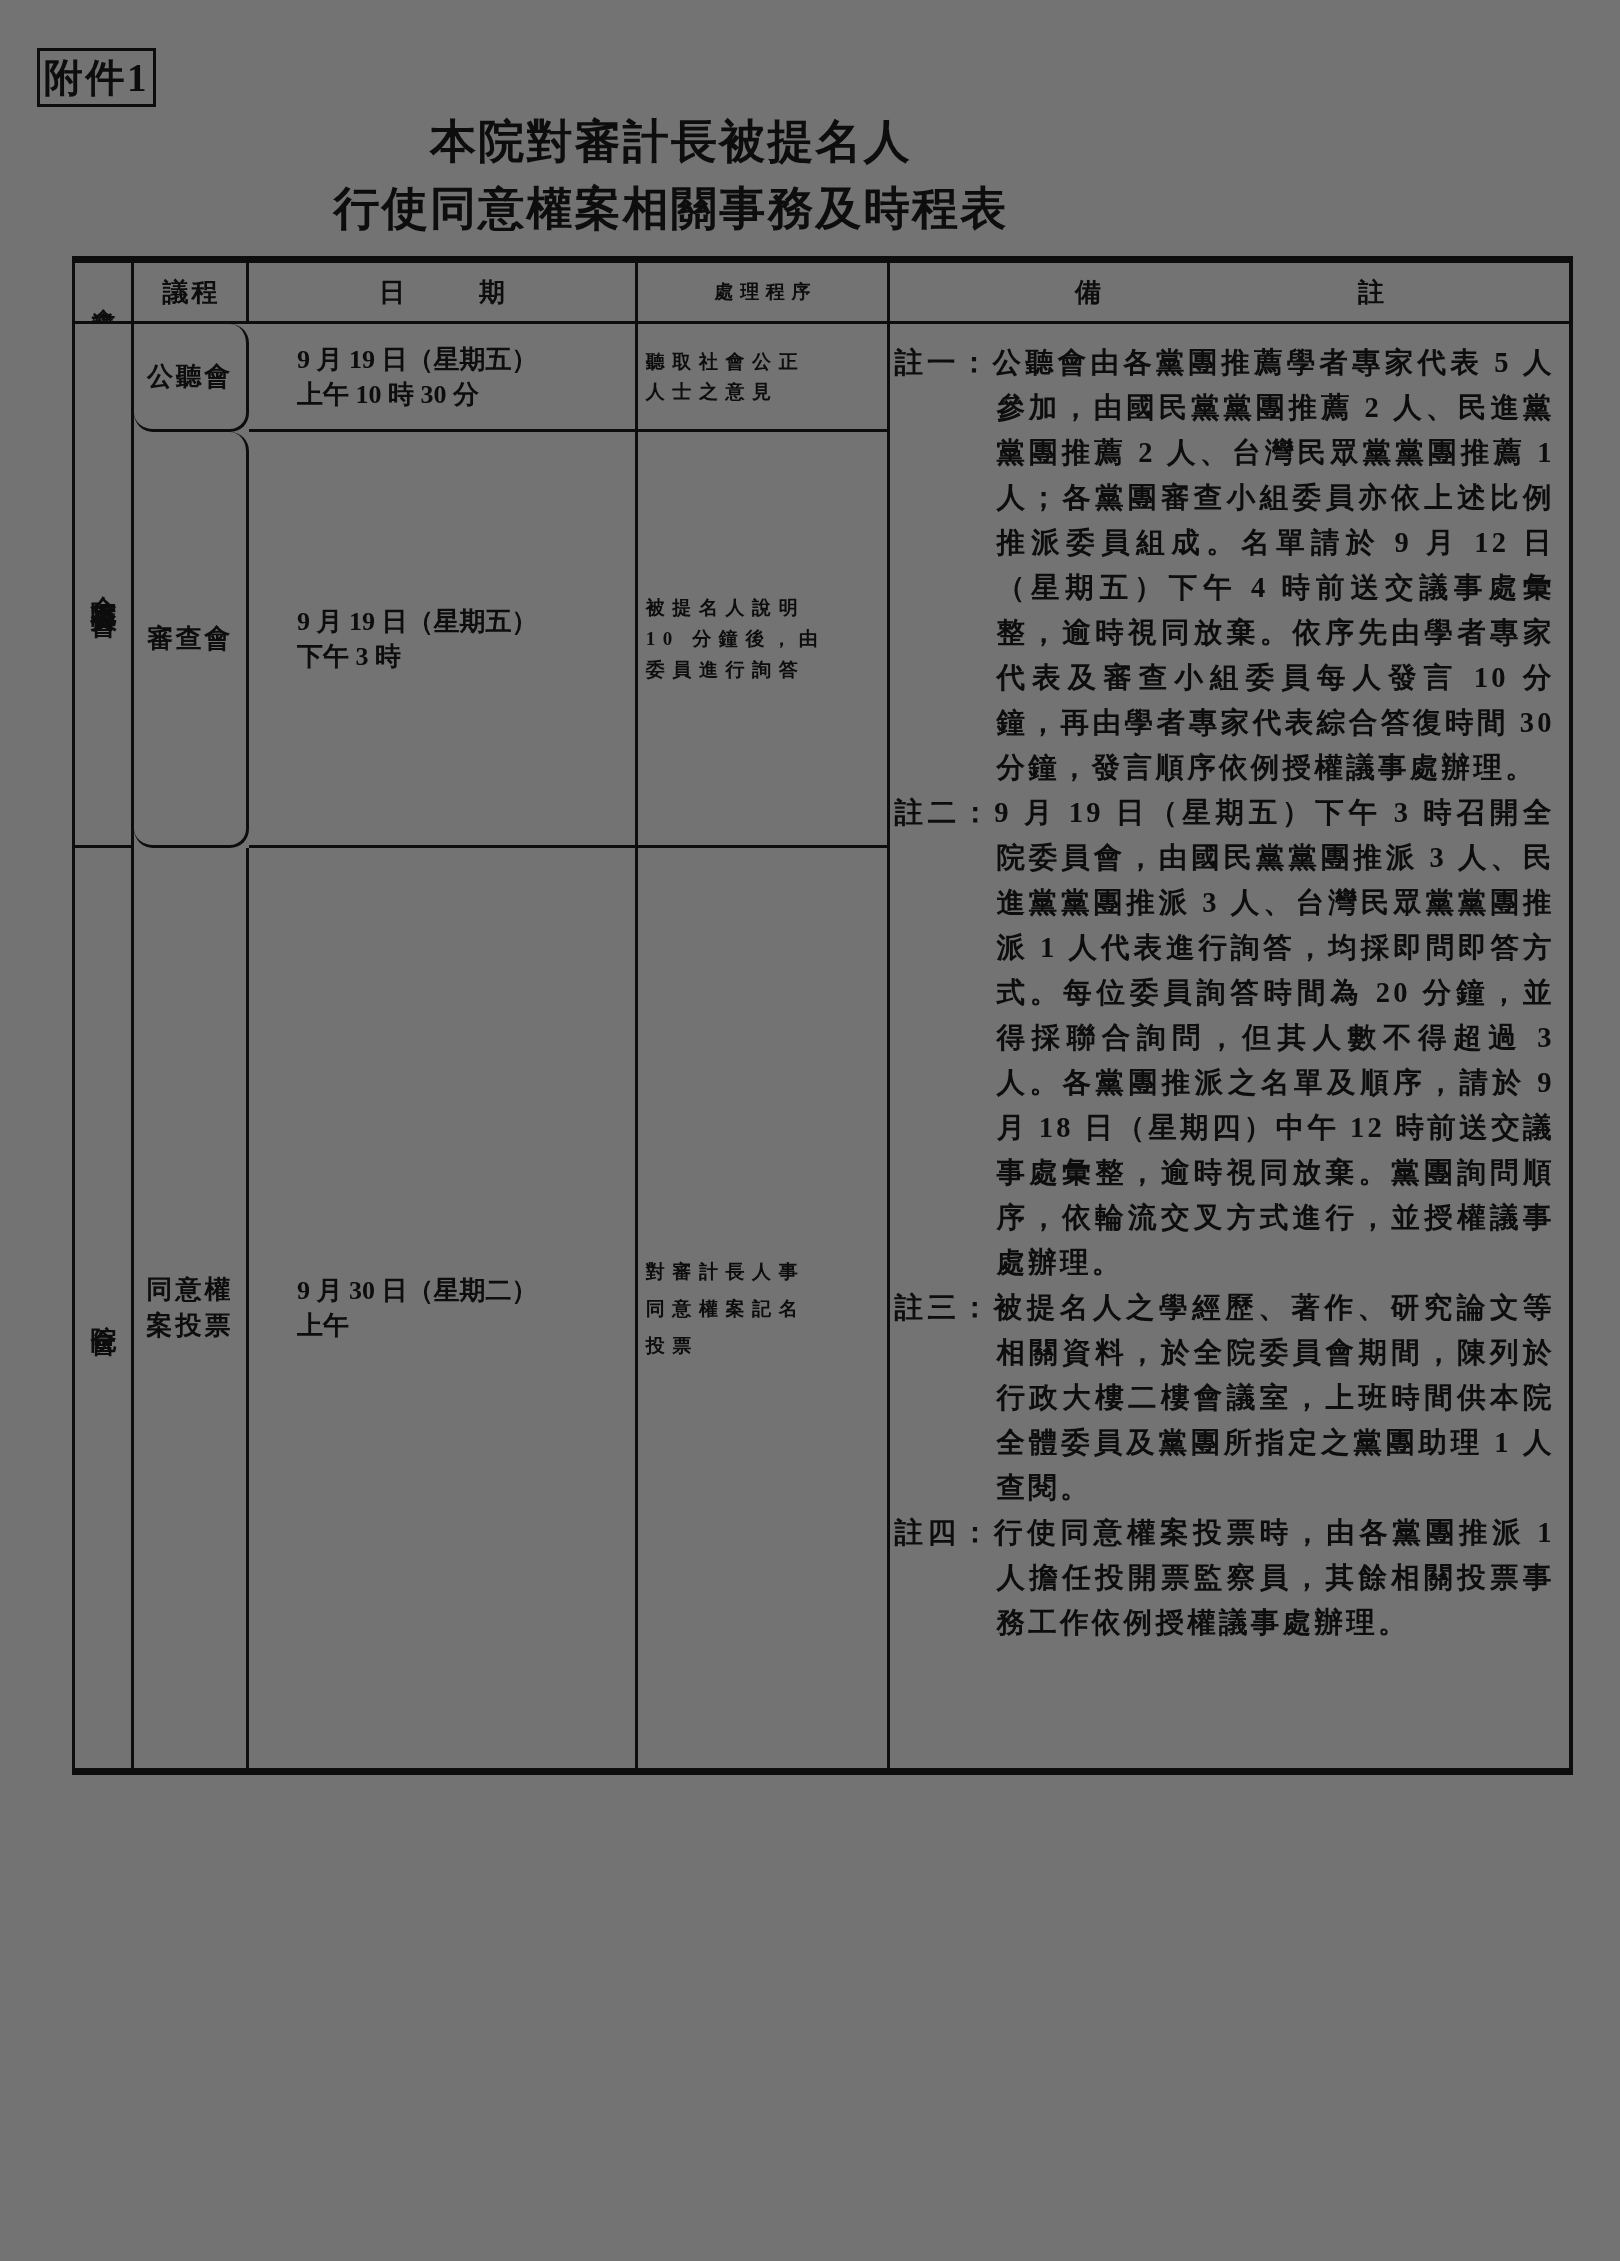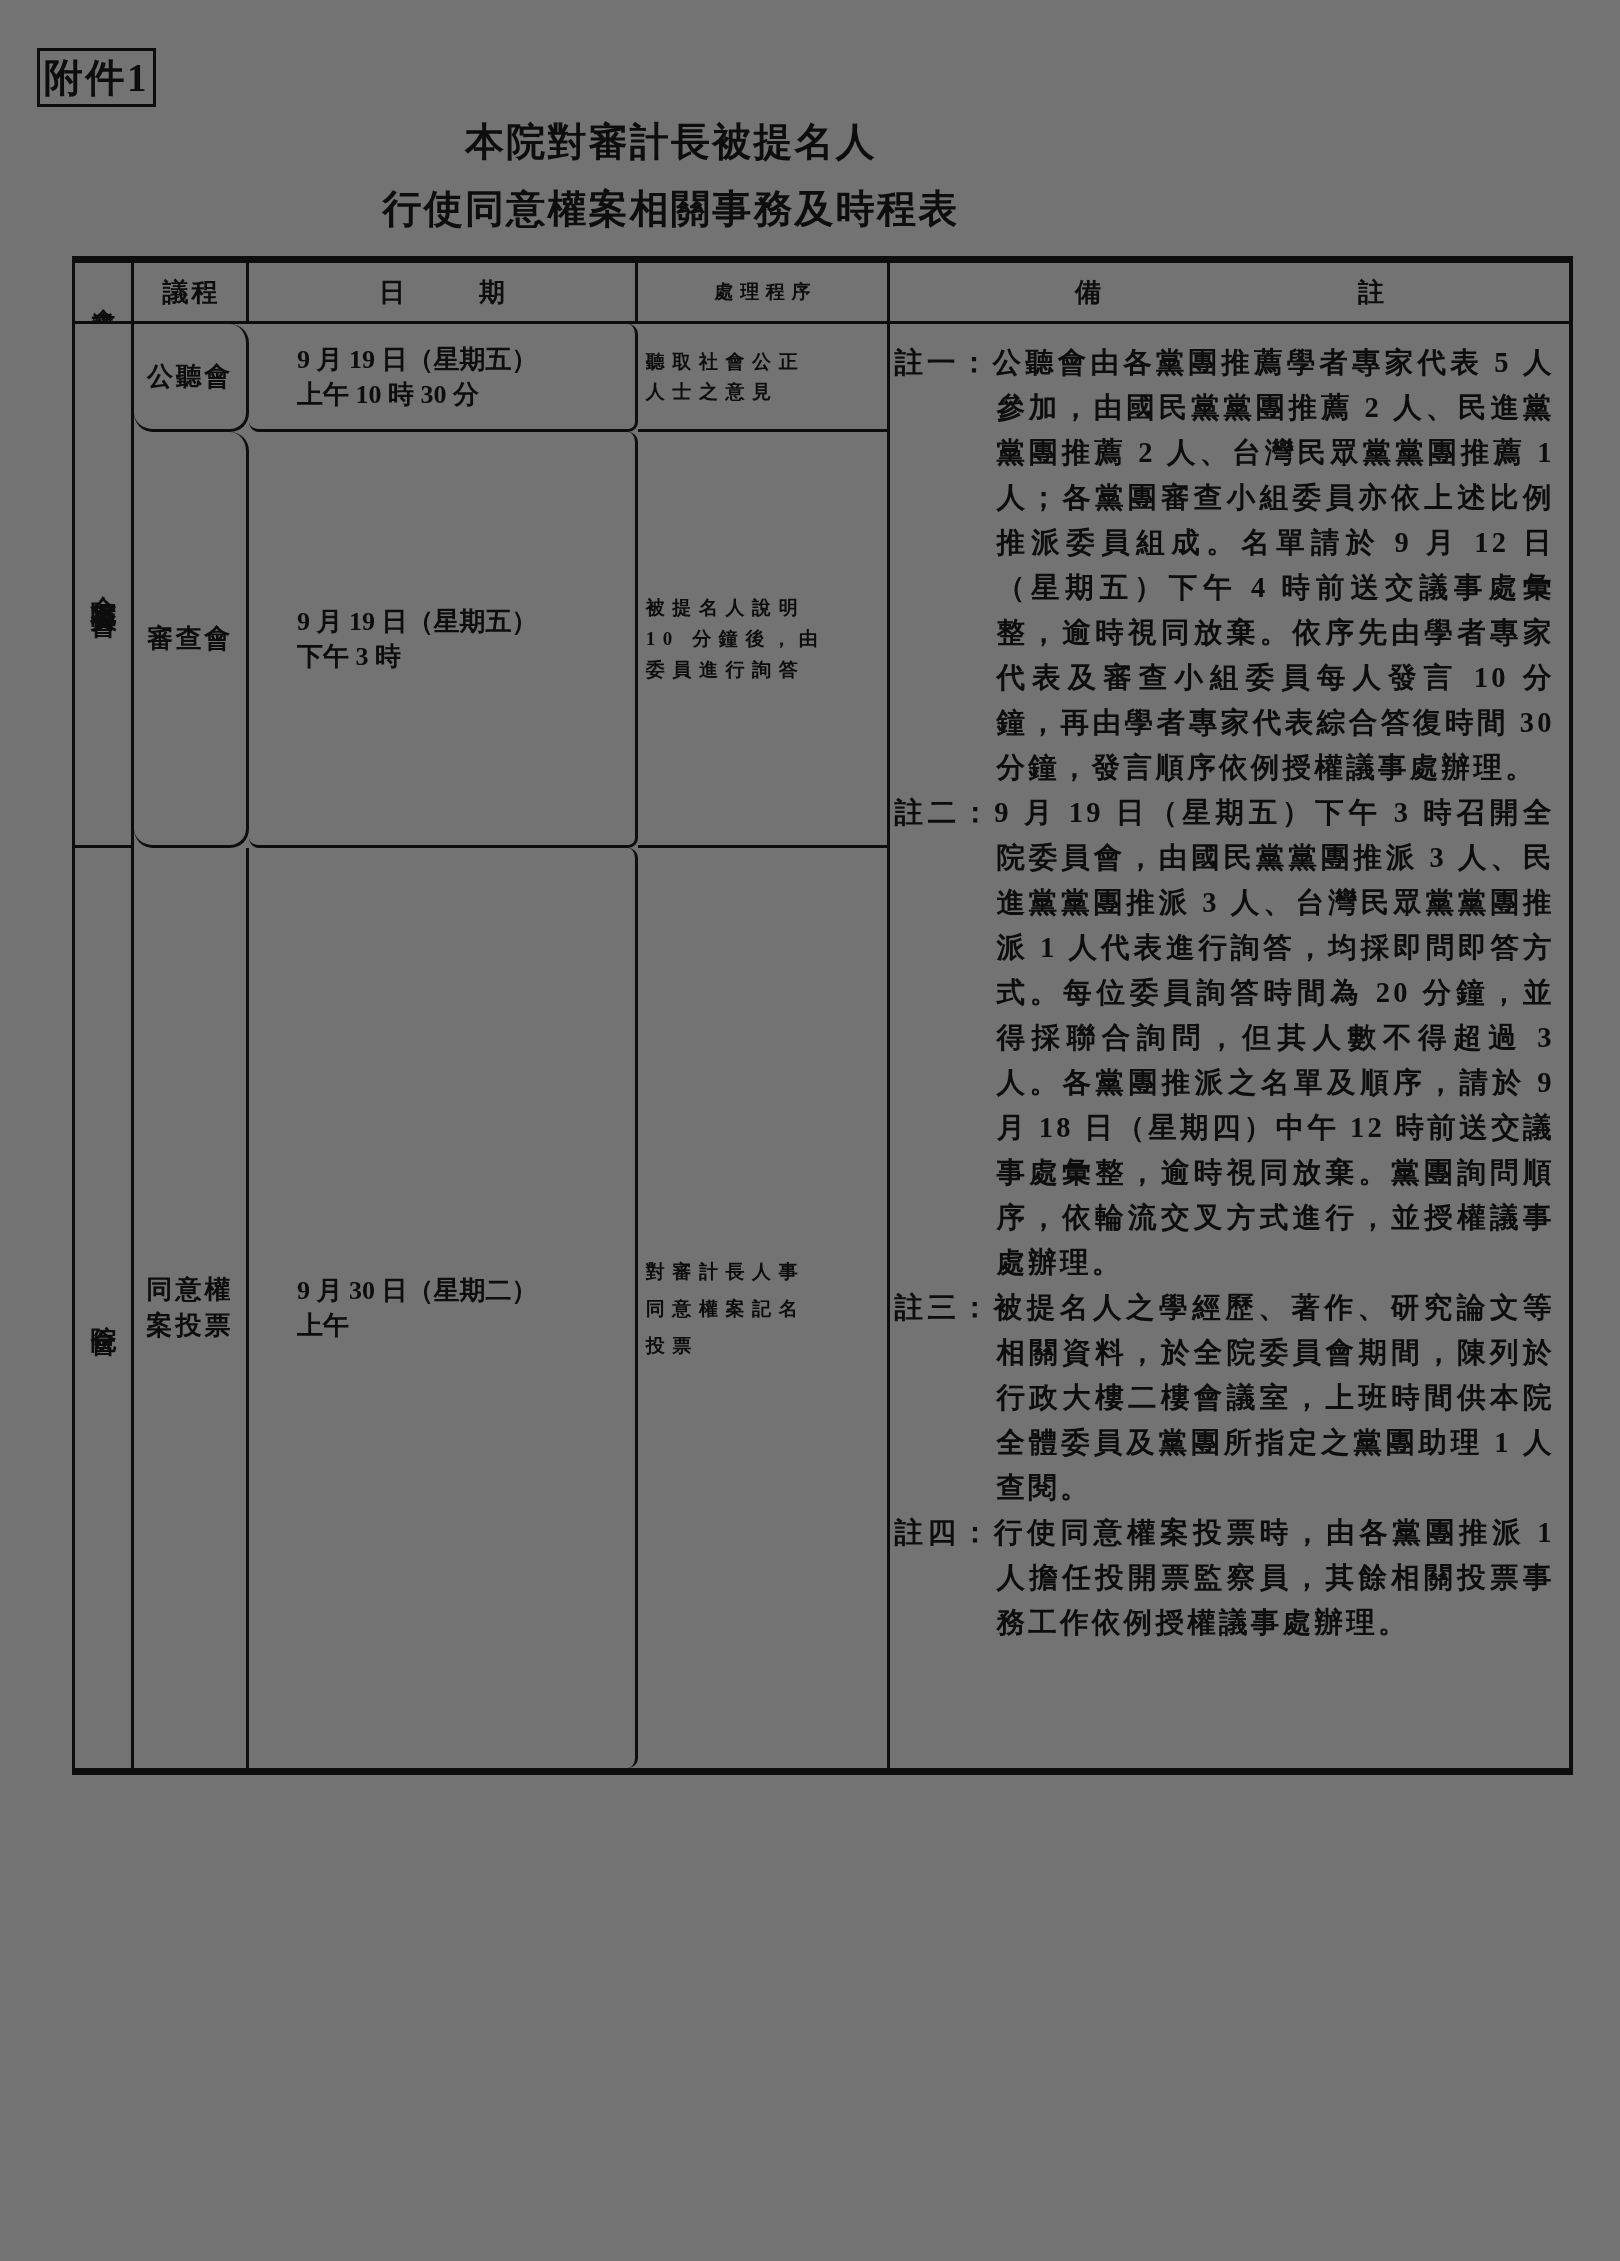--- a/index.html
+++ b/index.html
@@ -13,21 +13,21 @@
   
   .attachment-box{
     position:absolute; left:37px; top:48px; width:119px; height:59px;
     border:3.3px solid #0d0d0d; box-sizing:border-box;
     display:flex; align-items:center; justify-content:center;
   }
   .attachment-box span{font-size:39px; font-weight:700; letter-spacing:2.7px;}
   
   .title{
     position:absolute; left:0; top:108px; width:1342px;
-    text-align:center; font-size:39px; line-height:67px;
+    text-align:center; font-size:46px; line-height:67px;
     font-weight:700; letter-spacing:2.2px;
   }
   
   .tbl{
     position:absolute; left:72px; top:256px; width:1501px; height:1519px;
     box-sizing:border-box;
     border-top:7.1px solid #0d0d0d; border-bottom:7.1px solid #0d0d0d;
     border-left:3.8px solid #0d0d0d; border-right:4.4px solid #0d0d0d;
     display:grid;
     grid-template-columns:59px 115px 389px 252px 1fr;
@@ -44,21 +44,21 @@
   .hdr{font-size:26px;}
   .hdr-meeting{writing-mode:vertical-rl; text-orientation:upright; font-size:23.5px; letter-spacing:0.1em; line-height:1;}
   .gap-date{display:flex; gap:74px; align-items:center; justify-content:center;}
   .gap-remarks{display:flex; gap:257px; align-items:center; justify-content:center;}
   .ls-proc{letter-spacing:0.35em; margin-right:-0.35em;}
   .ls-agenda{letter-spacing:0.12em; margin-right:-0.12em;}
   .group-cell{font-size:26px;}
   .agenda-cell{font-size:26px; letter-spacing:0.1em;border-radius:19px;}
   .datelines{
     flex-direction:column; justify-content:center; align-items:flex-start;
-    padding-left:48px; font-size:26px; line-height:35px;border-radius:10px;
+    padding-left:48px; font-size:26px; line-height:35px;
   }
   .proclines{
     flex-direction:column; justify-content:center; align-items:flex-start;
     padding-left:7.7px; font-size:19px; letter-spacing:0.4em; line-height:30px;
   }
   .proclines.lh3a{line-height:31px;}
   .proclines.lh3b{line-height:37px;}
   .agn2{flex-direction:column; justify-content:center; align-items:center;
     font-size:26px; letter-spacing:0.12em; line-height:36px;}
   

